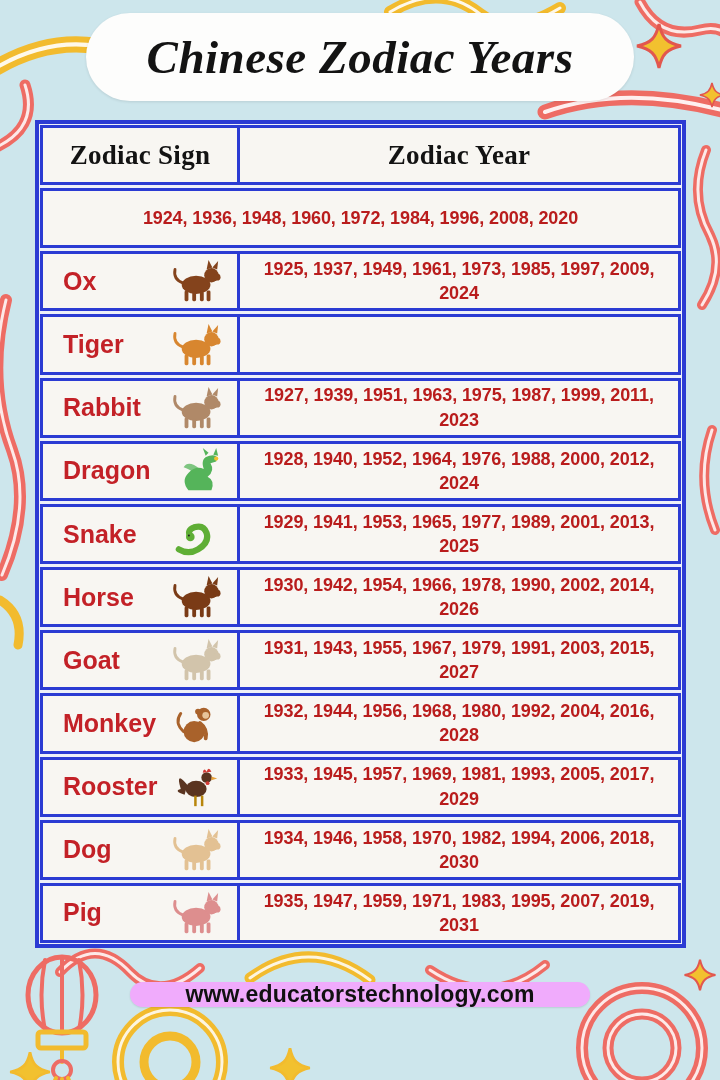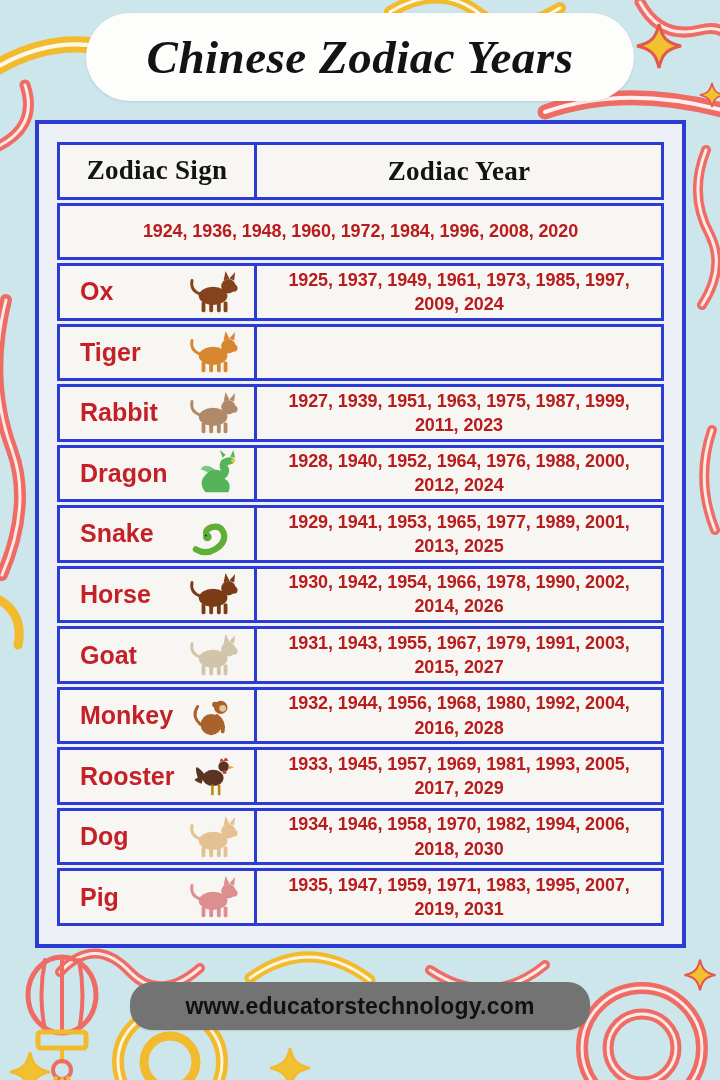--- a/index.html
+++ b/index.html
@@ -19,21 +19,21 @@
     font-style:italic;
   }
   .title {
     font-family:"Liberation Serif", serif; font-weight:700;
     font-size:47px; color:#131313; letter-spacing:.5px; white-space:nowrap;
   }
 
   .ztable {
     position:absolute; left:35px; top:120px; width:651px; height:828px;
     border:4px solid #2b3bd3; background:#eef0f8;
-    display:flex; flex-direction:column; gap:3px; padding:18px;
+    display:flex; flex-direction:column; gap:3px; padding:1px;
   }
   .row {
     flex:1; min-height:0; display:flex;
     border:3px solid #2b3bd3; background:#f8f6f2;
   }
   .cell-sign {
     flex:0 0 197px; width:197px; display:flex; align-items:center;
     padding-left:20px; border-right:3px solid #2b3bd3;
   }
   .sign-label { font-size:25px; font-weight:700; color:#c32127; }
@@ -43,22 +43,22 @@
     text-align:center; padding:2px 14px;
     font-weight:700; font-size:18px; color:#b91c1c; line-height:1.35;
     letter-spacing:-0.1px;
   }
   .header-row .hcell {
     font-family:"Liberation Serif", serif; font-size:27px; font-weight:700;
     color:#131313; justify-content:center; padding:0; letter-spacing:.3px;
   }
 
   .site-pill {
-    position:absolute; left:130px; top:982px; width:460px; height:48px;
-    background:#737373; border-radius:22px;
+    position:absolute; left:130px; top:982px; width:460px; height:25px;
+    background:#f0abfc; border-radius:22px;
     display:flex; align-items:center; justify-content:center;
     box-shadow:0 1px 2px rgba(0,0,0,.10);
   }
   .site-pill span { font-size:23px; font-weight:700; color:#111; letter-spacing:.2px; }
   .source {
     position:absolute; left:0; top:1042px; width:720px; text-align:center;
     font-size:16px; font-weight:700; color:#101010;margin-top:48px;
   }
 </style>
 </head>

